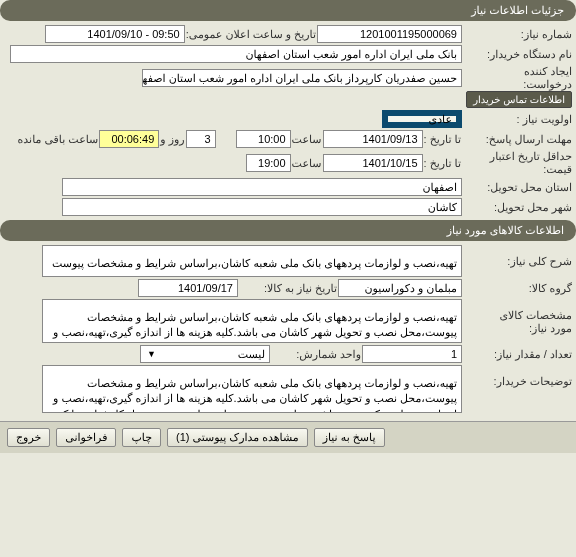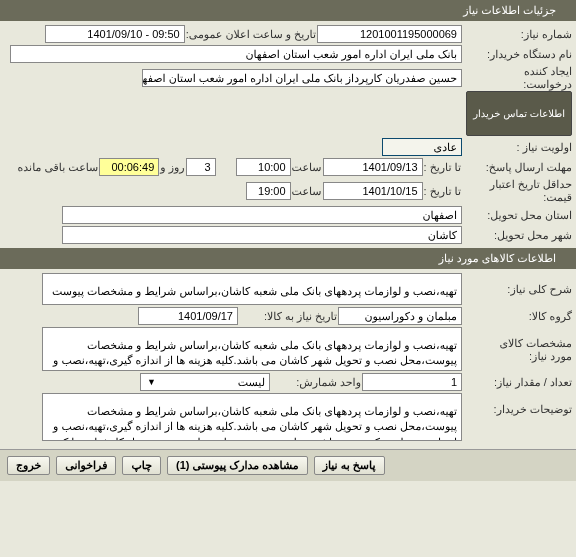--- a/index.html
+++ b/index.html
@@ -1,26 +1,26 @@
 <!DOCTYPE html>
 <html dir="rtl" lang="fa"><head>
 <meta charset="utf-8">
 <style>
 * { box-sizing: border-box; margin: 0; padding: 0; }
 body { font-family: Tahoma, Arial, sans-serif; font-size: 11px; background: #e8e8dc; width: 576px; direction: rtl; }
-.header-bar { background: #6b6b5a; color: #fff; padding: 4px 20px; font-size: 11px; }
+.header-bar { background: #6b6b5a; color: #fff; padding: 4px 12px; font-size: 11px; border-radius: 10px; }
 .section { padding: 2px 4px; }
 .row { display: flex; align-items: center; margin: 2px 0; flex-wrap: wrap; }
 .label { color: #333; font-size: 11px; width: 110px; text-align: right; padding-left: 20px; flex-shrink: 0; }
 .label-sm { color: #333; font-size: 11px; padding: 0 1px; flex-shrink: 0; }
 .field { background: #fff; border: 1px solid #888; padding: 2px 4px; font-size: 11px; height: 18px; display: inline-flex; align-items: center; overflow: hidden; white-space: nowrap; }
-.field-ro { background: #f4f4ec; border: 1px solid #0c4a6e; padding: 2px 4px; font-size: 11px; height: 18px; display: inline-flex; align-items: center; }
+.field-ro { background: #f4f4ec; border: 6px solid #0c4a6e; padding: 2px 4px; font-size: 11px; height: 18px; display: inline-flex; align-items: center; }
 .ta { background: #fff; border: 1px solid #888; padding: 10px 4px; font-size: 11px; min-height: 18px; display: inline-flex; align-items: flex-start; overflow: hidden; line-height: 1.4; }
-.btn { background: linear-gradient(#f8f8f0,#e0e0d2); border: 1px solid #888; padding: 2px 8px; font-size: 11px; cursor: pointer; margin: 2px 3px; border-radius: 2px; font-weight: bold; }
-.btn-dark { background: #5a5a4a; color: #fff; border: 1px solid #444; padding: 16px 6px; font-size: 10px; cursor: pointer; border-radius: 2px; margin-left: 36px; }
+.btn { background: linear-gradient(#f8f8f0,#e0e0d2); border: 1px solid #888; padding: 2px 8px; font-size: 11px; cursor: pointer; margin: 2px 3px; border-radius: 2px; }
+.btn-dark { background: #5a5a4a; color: #fff; border: 1px solid #444; padding: 2px 6px; font-size: 10px; cursor: pointer; border-radius: 2px; margin-left: 36px; }
 .bottom-bar { background: #d4d4c4; padding: 4px; display: flex; justify-content: flex-end; align-items: center; border-top: 1px solid #999; margin-top: 4px; }
 .dropdown-icon { font-size: 9px; padding: 0 2px; }
 </style>
 </head>
 <body>
 
 <div class="header-bar">جزئیات اطلاعات نیاز</div>
 
 <div class="section">
   <div class="row">

